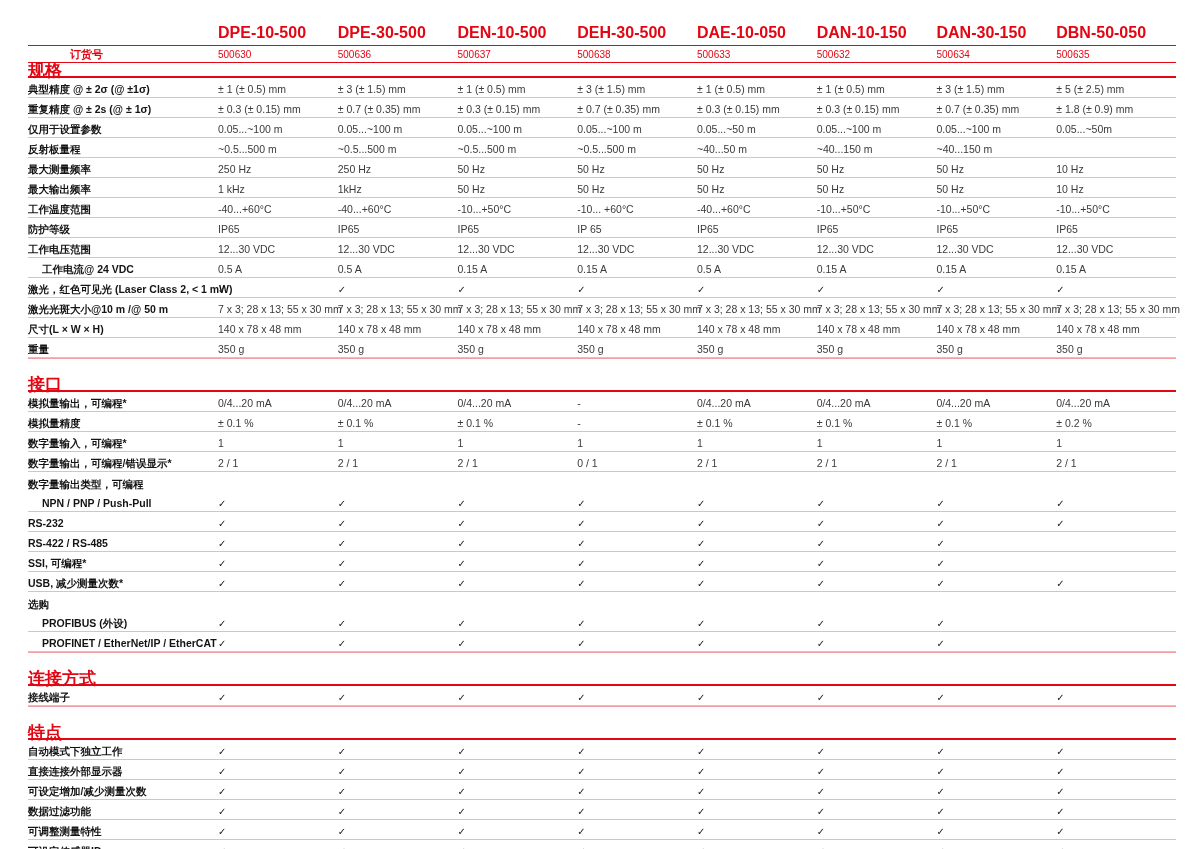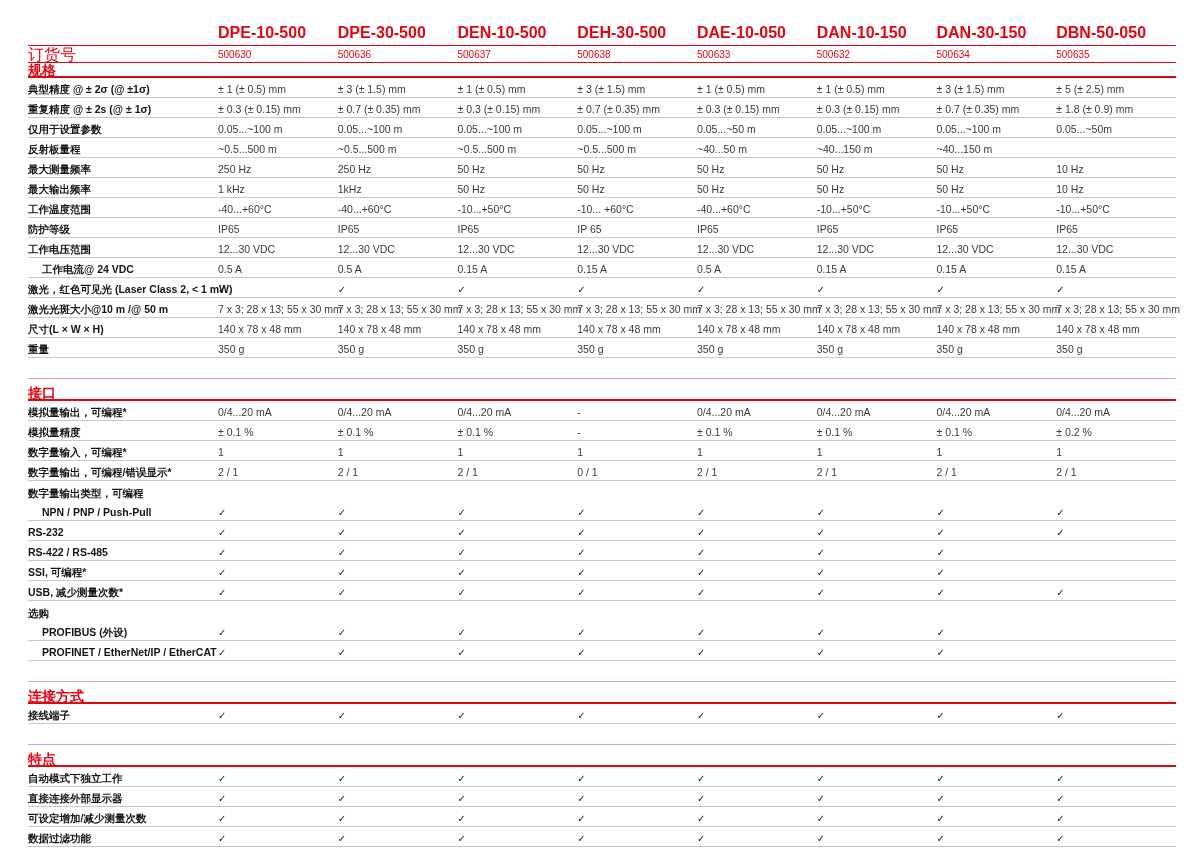--- a/index.html
+++ b/index.html
@@ -38,34 +38,35 @@
     font-weight:bold;
     color:var(--red);
   }
   .order-row{
     height:17px;line-height:17px;
     border-bottom:1px solid var(--red);
     color:var(--red);
     font-size:10px;
   }
   .order-row .label-cell{
-    font-weight:normal;
-    font-size:16px;
+    font-weight:bold;
+    font-size:11px;
+    margin-left:42px;
   }
   .section-title{
     height:15px;line-height:15px;
-    font-size:14px;
+    font-size:17px;
     font-weight:bold;
     color:var(--red);
     border-bottom:2px solid var(--red);
   }
   .section.gap{
-    margin-top:20px;
+    margin-top:0;
     border-top:1px solid var(--pink-line);
-    padding-top:7px;
+    padding-top:18px;
   }
   .data-row{
     height:20px;line-height:15px;
     border-bottom:1px solid var(--gray-line);
     font-size:10.5px;
     color:var(--value);
   }
   .data-row.no-line{border-bottom:none;}
   .data-row .label-cell{
     color:var(--label);

